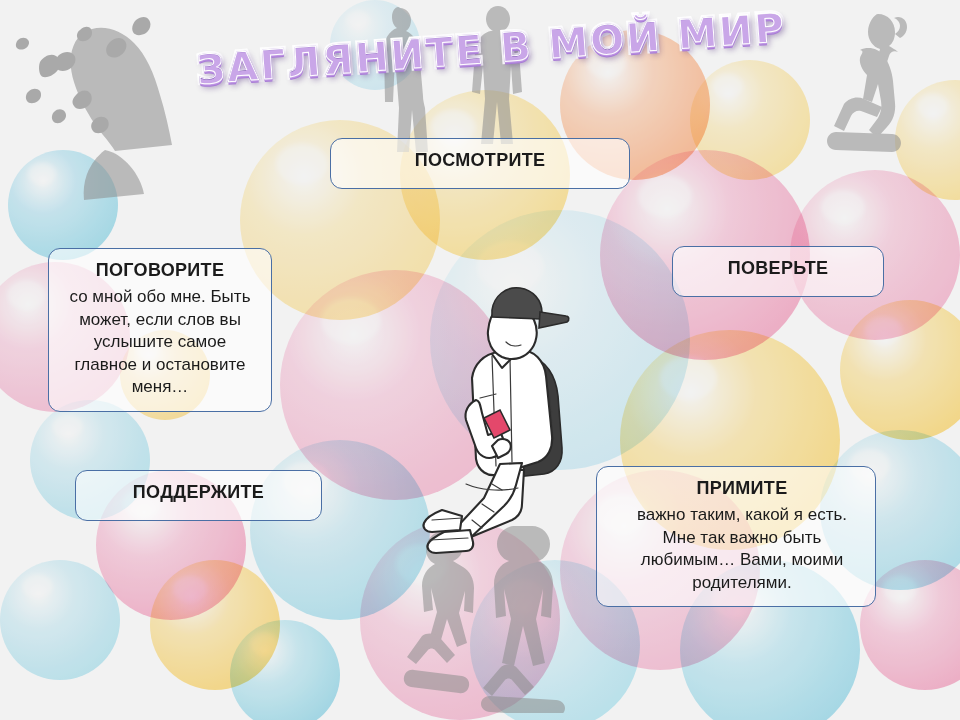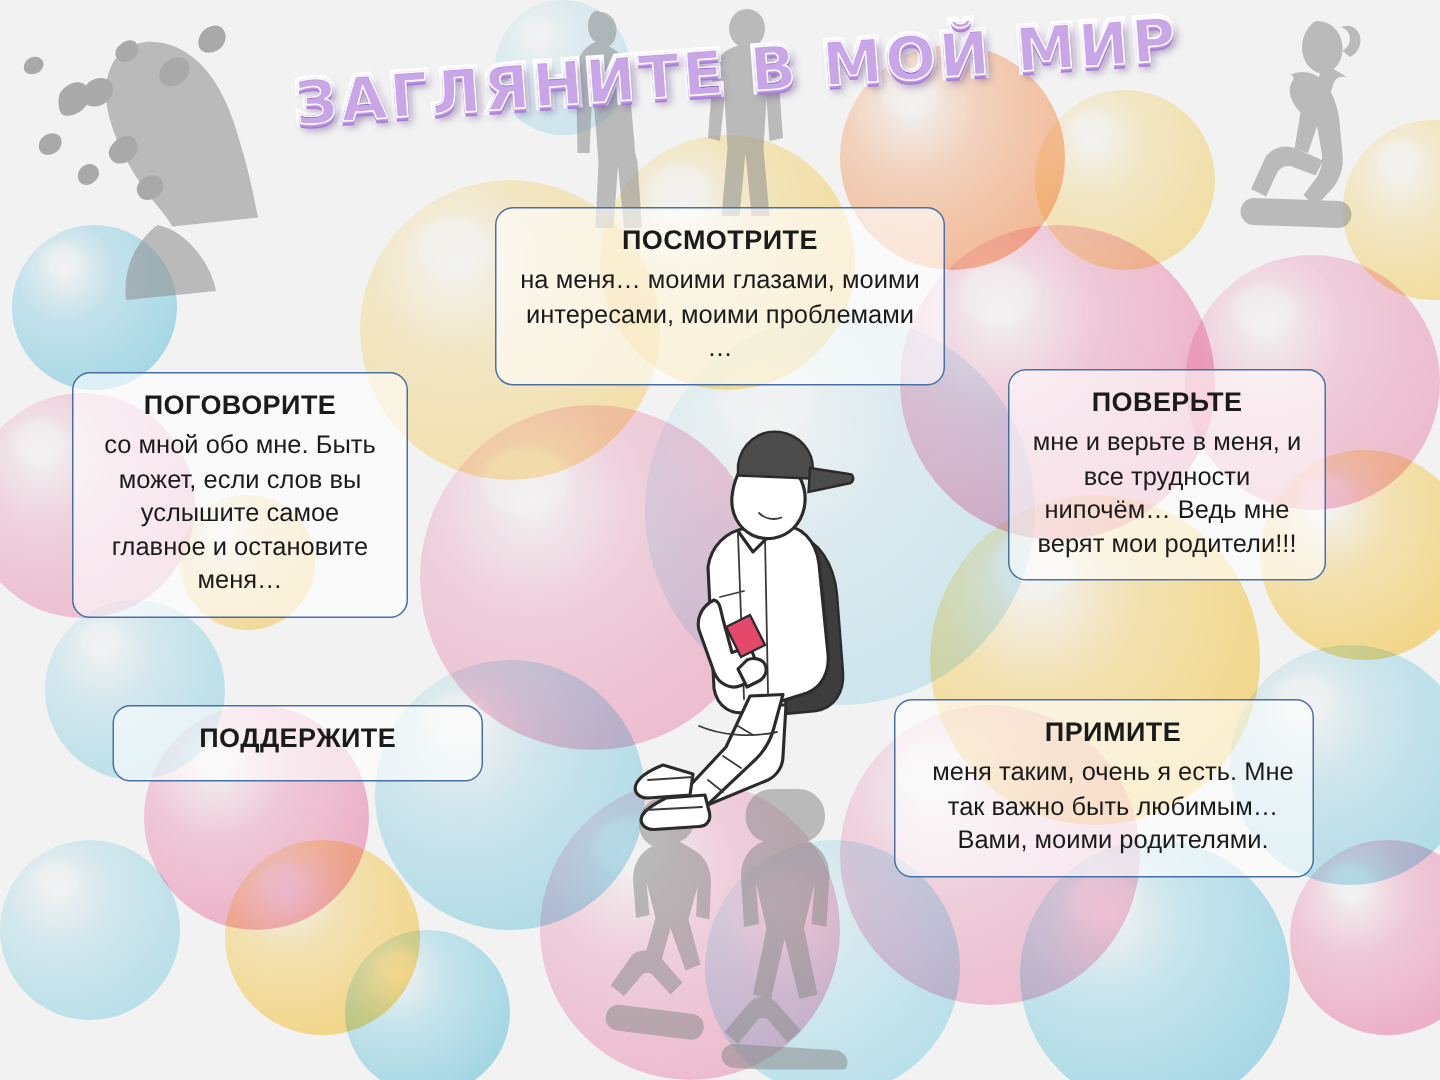--- a/index.html
+++ b/index.html
@@ -262,35 +262,33 @@
 
       <path class="ink-thin" d="M86 226c14 6 34 8 52 4"></path>
     </svg>
   </div>
 
   <div class="title-shadow">ЗАГЛЯНИТЕ В МОЙ МИР</div>
   <div class="title">ЗАГЛЯНИТЕ В МОЙ МИР</div>
 
   <div class="card" id="card-look">
     <span class="hd">ПОСМОТРИТЕ</span>
-    <span class="bd">на меня… моими глазами, моими интересами, моими проблемами …</span>
   </div>
 
   <div class="card" id="card-talk">
     <span class="hd">ПОГОВОРИТЕ</span>
     <span class="bd">со мной обо мне. Быть может, если слов вы услышите самое главное и остановите меня…</span>
   </div>
 
   <div class="card" id="card-believe">
     <span class="hd">ПОВЕРЬТЕ</span>
-    <span class="bd">мне и верьте в меня, и все трудности нипочём… Ведь мне верят мои родители!!!</span>
   </div>
 
   <div class="card" id="card-support">
     <span class="hd">ПОДДЕРЖИТЕ</span>
   </div>
 
   <div class="card" id="card-accept">
     <span class="hd">ПРИМИТЕ</span>
-    <span class="bd">меня таким, очень я есть. Мне так важно быть любимым… Вами, моими родителями.</span>
+    <span class="bd">важно таким, какой я есть. Мне так важно быть любимым… Вами, моими родителями.</span>
   </div>
 
 </div>
 
 </body></html>

